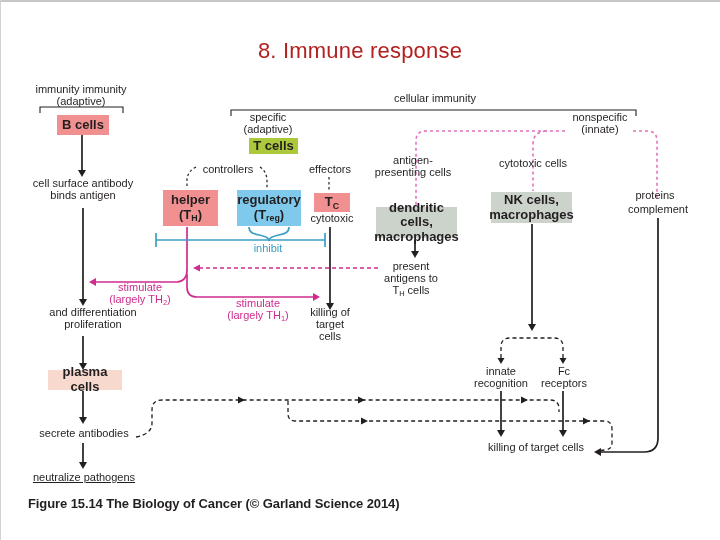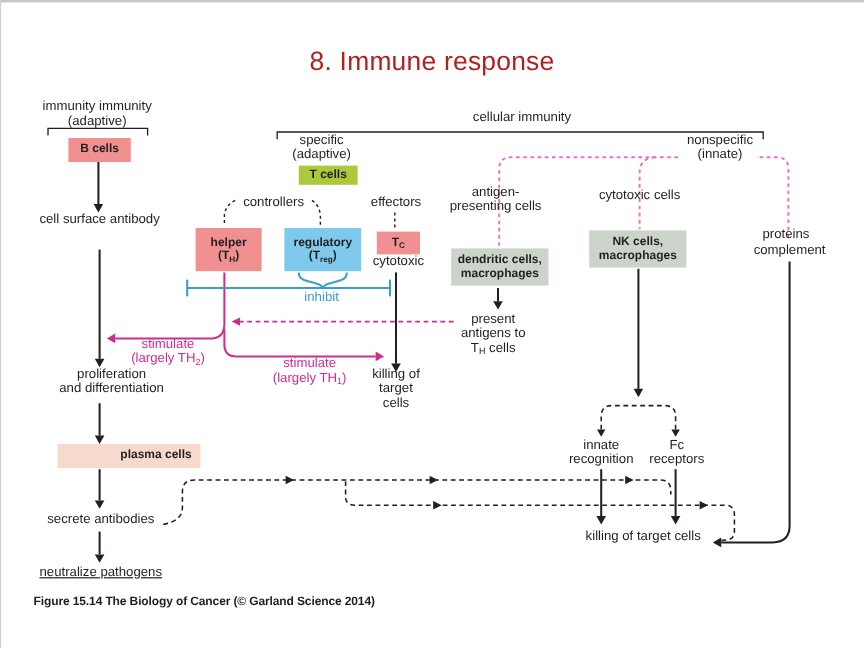--- a/index.html
+++ b/index.html
@@ -22,29 +22,29 @@
   .smd{stroke:var(--magenta);stroke-width:1.4;fill:none;stroke-dasharray:4 3;}
   .spd{stroke:var(--pinkdash);stroke-width:1.6;fill:none;stroke-dasharray:3 3;}
   .sb{stroke:var(--blueline);stroke-width:1.7;fill:none;}
   .fk{fill:var(--ink);stroke:none;}
   .fm{fill:var(--magenta);stroke:none;}
   .lbl{position:absolute;font-size:11px;line-height:1.1;text-align:center;color:var(--ink);}
   .mag{color:var(--magenta);}
   .blu{color:var(--blueline);}
   .box{
     position:absolute;display:flex;flex-direction:column;align-items:center;justify-content:center;
-    font-weight:bold;font-size:10px;line-height:1.12;color:var(--ink);text-align:center;
+    font-weight:bold;font-size:13px;line-height:1.12;color:var(--ink);text-align:center;
   }
   .bg-pink{background:var(--boxpink);}
   .bg-green{background:var(--boxgreen);}
   .bg-blue{background:var(--boxblue);}
   .bg-gray{background:var(--boxgray);}
-  .bg-plasma{background:var(--boxplasma);padding-left:45px;}
+  .bg-plasma{background:var(--boxplasma);}
   .subsc{font-size:0.68em;position:relative;top:0.28em;}
-  #caption{position:absolute;left:28px;top:496px;font-size:10px;font-weight:bold;letter-spacing:-0.1px;color:var(--ink);text-align:right;}
+  #caption{position:absolute;left:28px;top:496px;font-size:13px;font-weight:bold;letter-spacing:-0.1px;color:var(--ink);text-align:right;}
 </style>
 </head>
 <body>
 
 <div id="stage">
   <div id="edge-top"></div>
   <div id="edge-left"></div>
 
   <div id="title">8. Immune response</div>
 
@@ -150,38 +150,39 @@
     <div>macrophages</div>
   </div>
   <div class="box bg-gray" style="left:491px;top:192px;width:81px;height:31px;">
     <div>NK cells,</div>
     <div>macrophages</div>
   </div>
   <div class="box bg-plasma" style="left:48px;top:370px;width:74px;height:20px;">plasma cells</div>
 
   <div class="lbl" style="left:10px;top:177px;width:146px;">
     <div>cell surface antibody</div>
+    <div>binds antigen</div>
   </div>
   <div class="lbl blu" style="left:238px;top:242px;width:60px;">inhibit</div>
   <div class="lbl mag" style="left:98px;top:281px;width:84px;">
     <div>stimulate</div>
     <div><span>(largely TH</span><span class="subsc">2</span><span>)</span></div>
   </div>
   <div class="lbl mag" style="left:215px;top:297px;width:86px;">
     <div>stimulate</div>
     <div><span>(largely TH</span><span class="subsc">1</span><span>)</span></div>
   </div>
   <div class="lbl" style="left:375px;top:260px;width:72px;">
     <div>present</div>
     <div>antigens to</div>
     <div><span>T</span><span class="subsc">H</span><span> cells</span></div>
   </div>
   <div class="lbl" style="left:20px;top:306px;width:146px;">
+    <div>and differentiation</div>
     <div>proliferation</div>
-    <div>and differentiation</div>
   </div>
   <div class="lbl" style="left:303px;top:306px;width:54px;">
     <div>killing of</div>
     <div>target</div>
     <div>cells</div>
   </div>
   <div class="lbl" style="left:466px;top:365px;width:70px;">
     <div>innate</div>
     <div>recognition</div>
   </div>

